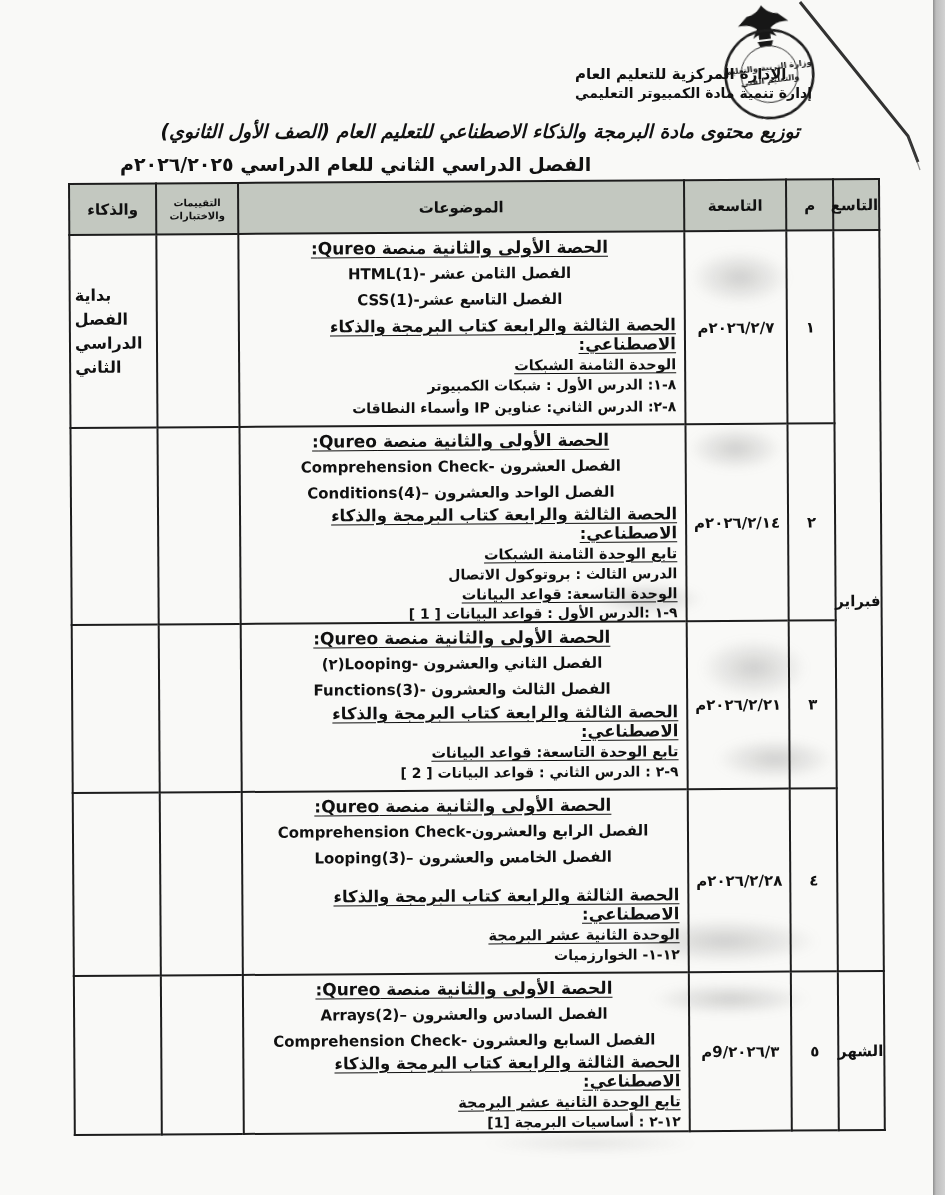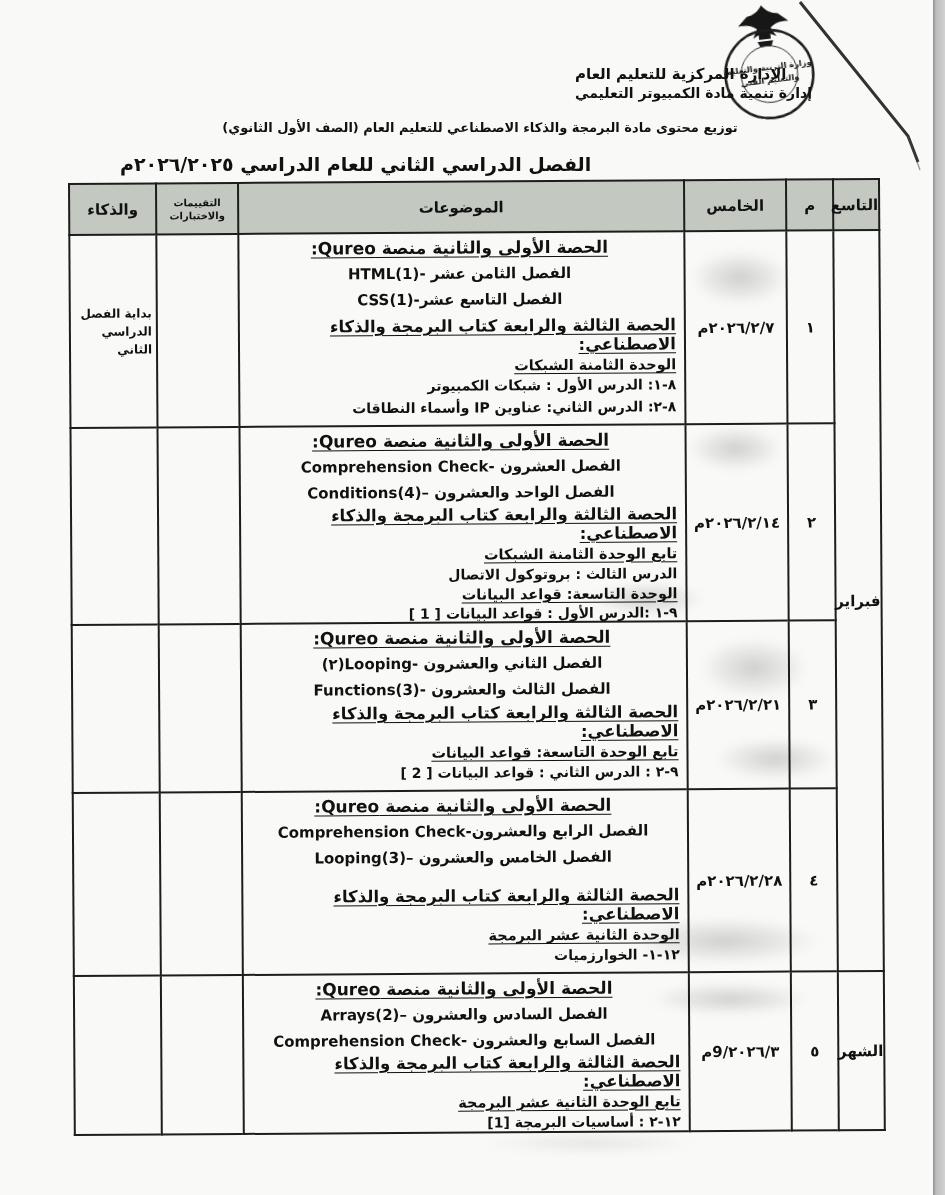--- a/index.html
+++ b/index.html
@@ -14,40 +14,40 @@
   .crease{position:absolute;left:770px;top:0;width:175px;height:200px;pointer-events:none;}
 
   
   .logo{position:absolute;left:712px;top:2px;width:112px;height:122px;transform:rotate(-7deg);filter:blur(.3px);}
   .org-lines{position:absolute;left:575px;top:64px;width:355px;text-align:left;}
   .org-lines div{font-weight:700;direction:rtl;}
   .org1{font-size:15px;line-height:1.35;}
   .org2{font-size:14px;line-height:1.35;}
 
   .title1{position:absolute;left:120px;top:120px;width:720px;text-align:center;
-    font-size:13px;font-weight:700;direction:rtl;}
+    font-size:19px;font-weight:700;direction:rtl;font-style:italic;}
   .title2{position:absolute;left:120px;top:153px;width:720px;text-align:left;
     font-size:19px;font-weight:700;direction:rtl;}
 
   
   .ghost{position:absolute;filter:blur(4px);pointer-events:none;
     background:radial-gradient(ellipse at center,rgba(110,110,110,.30) 0%,rgba(110,110,110,0) 70%);}
 
   
   .table-wrap{position:absolute;left:68px;top:183px;transform:rotate(-.35deg);transform-origin:top left;}
   table{border-collapse:collapse;table-layout:fixed;width:810px;direction:rtl;}
   th,td{border:2px solid #1d1d1d;padding:0;}
   thead th{background:#c3c8c0;height:49px;font-size:15px;font-weight:700;text-align:center;vertical-align:middle;}
   .th-assess{font-size:10px;line-height:1.3;}
   .r0{height:193px}.r1{height:197px}.r2{height:168px}.r3{height:183px}.r4{height:159px}
   .cell-month,.cell-num,.cell-week,.cell-notes{text-align:center;vertical-align:middle;font-weight:700;}
   .cell-month{font-size:15px;}
   .cell-num{font-size:15px;}
   .cell-week{font-size:15px;letter-spacing:.5px;}
-  .note-text{font-size:12px;font-weight:700;text-align:right;line-height:1.5;padding:0 4px;}
+  .note-text{font-size:16px;font-weight:700;text-align:left;line-height:1.5;padding:0 4px;}
   .cell-topics{vertical-align:top;}
   .topics-flex{display:flex;flex-direction:column;box-sizing:border-box;padding:4px 8px 4px 4px;direction:rtl;text-align:right;}
   .r0 .topics-flex{height:189px}.r1 .topics-flex{height:193px}.r2 .topics-flex{height:164px}
   .r3 .topics-flex{height:179px}.r4 .topics-flex{height:155px}
   .topics-flex div{font-weight:700;}
   .tl-heading{align-self:center;text-decoration:underline;text-underline-offset:3px;font-size:17px;margin-bottom:3px;}
   .tl-heading2{align-self:center;text-decoration:underline;text-underline-offset:3px;font-size:16.5px;margin-top:auto;margin-bottom:2px;}
   .tl-chapter{align-self:center;font-size:15px;margin:4px 0;}
   .tl-unit{text-decoration:underline;text-underline-offset:3px;font-size:14.5px;margin:1px 0;}
   .tl-lesson{font-size:14px;margin:1.5px 0;line-height:1.35;}
@@ -106,21 +106,21 @@
           <col style="width:47px">
           <col style="width:102px">
         <col style="width:446px">
           <col style="width:82px">
           <col style="width:87px">
       </colgroup>
       <thead>
         <tr>
           <th>التاسع</th>
           <th>م</th>
-          <th>الخامس</th>
+          <th>التاسعة</th>
           <th>الموضوعات</th>
           <th class="th-assess">التقييمات والاختبارات</th>
           <th>والذكاء</th>
         </tr>
       </thead>
       <tbody>
           <tr class="r0">
             <td class="cell-month" rowspan="4">فبراير</td>
             <td class="cell-num">١</td>
             <td class="cell-week">٢٠٢٦/٢/٧م</td>

